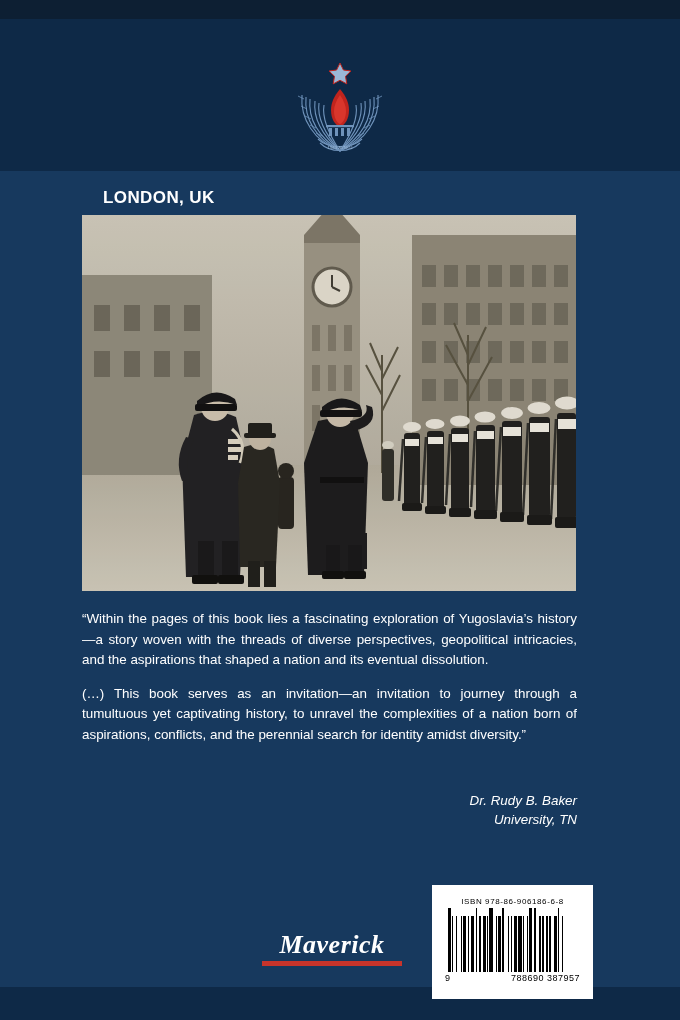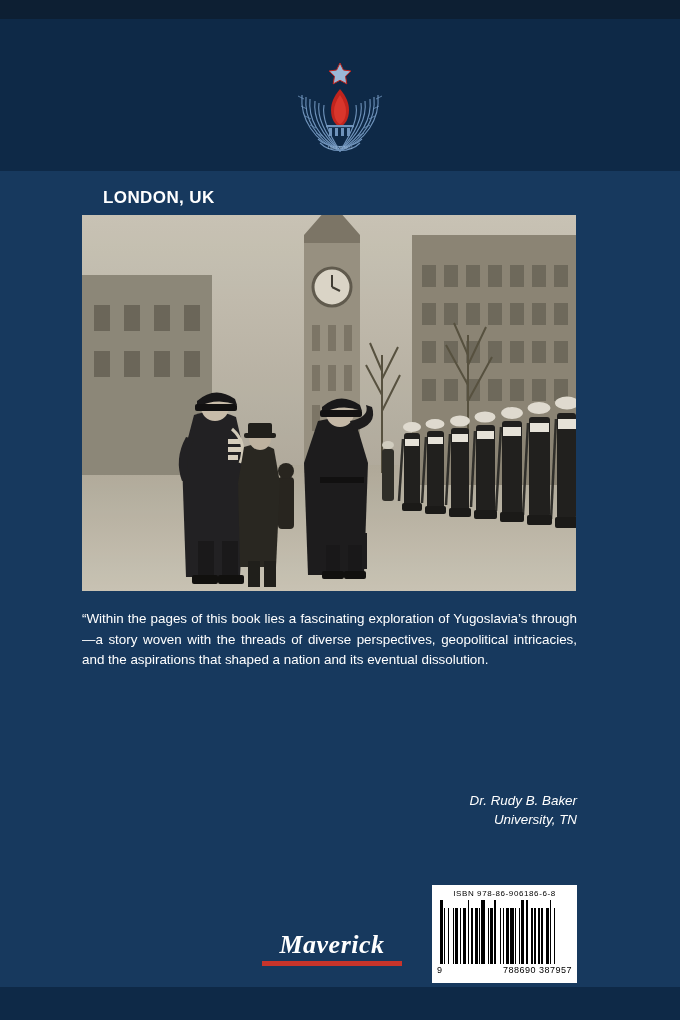--- a/index.html
+++ b/index.html
@@ -110,21 +110,21 @@
   }
 
   
   .barcode-box {
     position: absolute;
     left: 432px;
     top: 866px;
     width: 145px;
     height: 98px;
     background: #ffffff;
-    padding: 0;
+    padding: 8px;
   }
   .barcode-isbn {
     text-align: center;
     font-size: 8px;
     font-family: "Liberation Sans", sans-serif;
     letter-spacing: 0.6px;
     color: #000;
     padding-top: 3px;
     height: 11px;
     line-height: 11px;
@@ -431,21 +431,22 @@
         <rect x="162" y="218" width="32" height="5" rx="2" fill="#1a1a18"></rect>
         <rect x="166" y="346" width="12" height="26" fill="#1a1a18"></rect>
         <rect x="182" y="346" width="12" height="26" fill="#1a1a18"></rect>
       </g>
 
       <rect width="494" height="376" fill="#6b5f4a" opacity="0.07"></rect>
     </svg>
   </div>
 
   <div class="quote">
-    <p>“Within the pages of this book lies a fascinating exploration of Yugoslavia’s through—a story woven with the threads of diverse perspectives, geopolitical intricacies, and the aspirations that shaped a nation and its eventual dissolution.</p>
+    <p>“Within the pages of this book lies a fascinating exploration of Yugoslavia’s history—a story woven with the threads of diverse perspectives, geopolitical intricacies, and the aspirations that shaped a nation and its eventual dissolution.</p>
+    <p>(…) This book serves as an invitation—an invitation to journey through a tumultuous yet captivating history, to unravel the complexities of a nation born of aspirations, conflicts, and the perennial search for identity amidst diversity.”</p>
   </div>
 
   <div class="attrib">
     <div>Dr. Rudy B. Baker</div>
     <div>University, TN</div>
   </div>
 
   <div class="barcode-box">
     <div class="barcode-isbn">ISBN  978-86-906186-6-8</div>
     <div class="bars">

